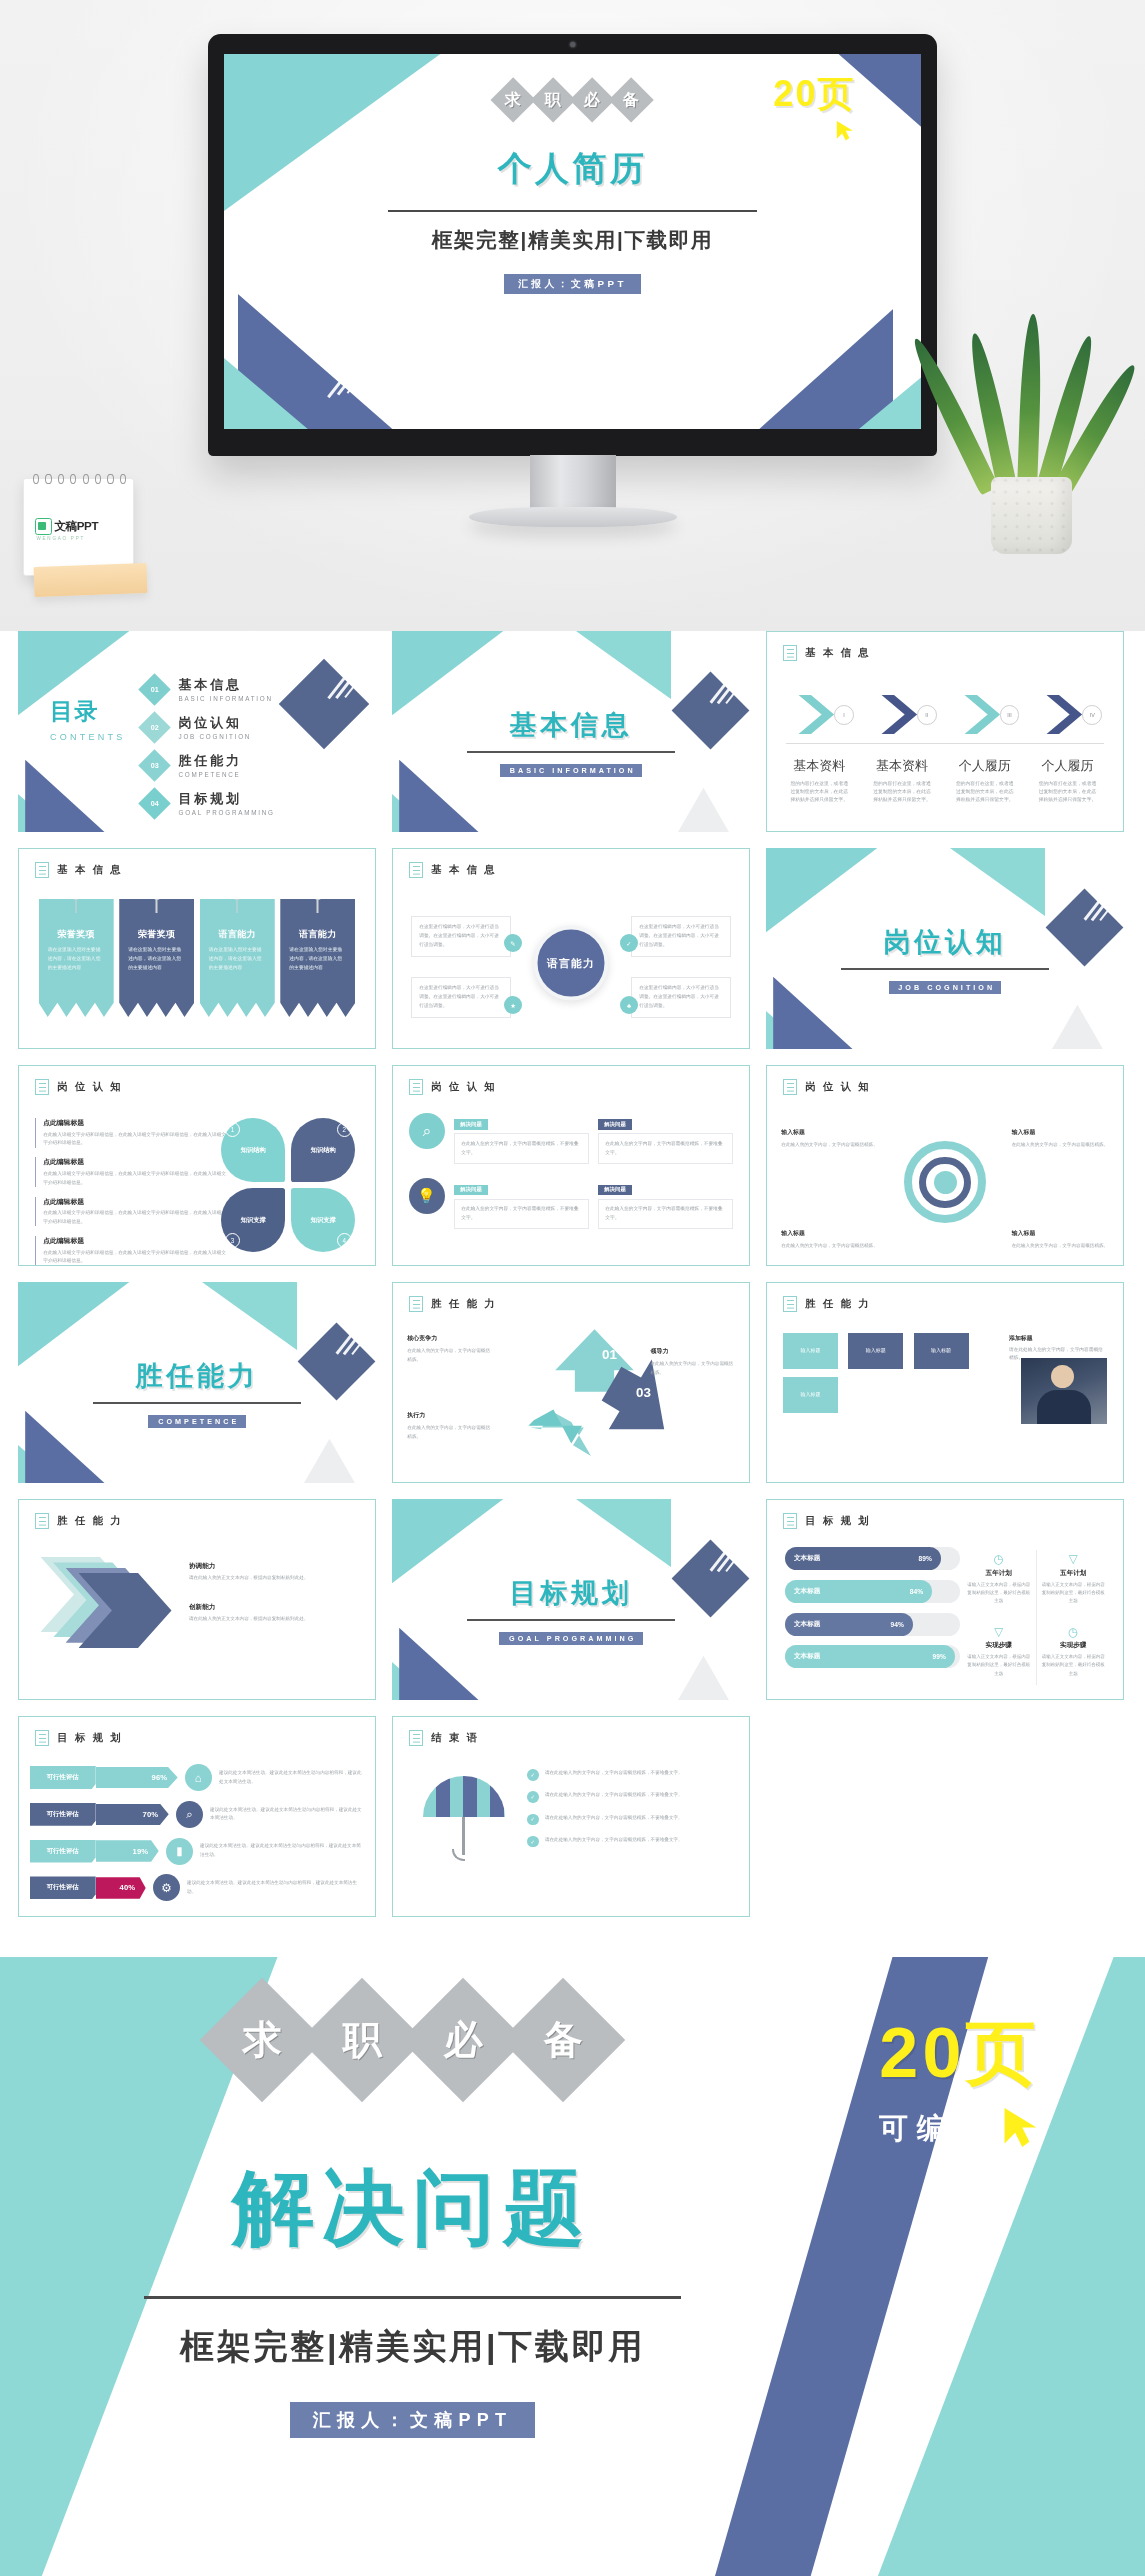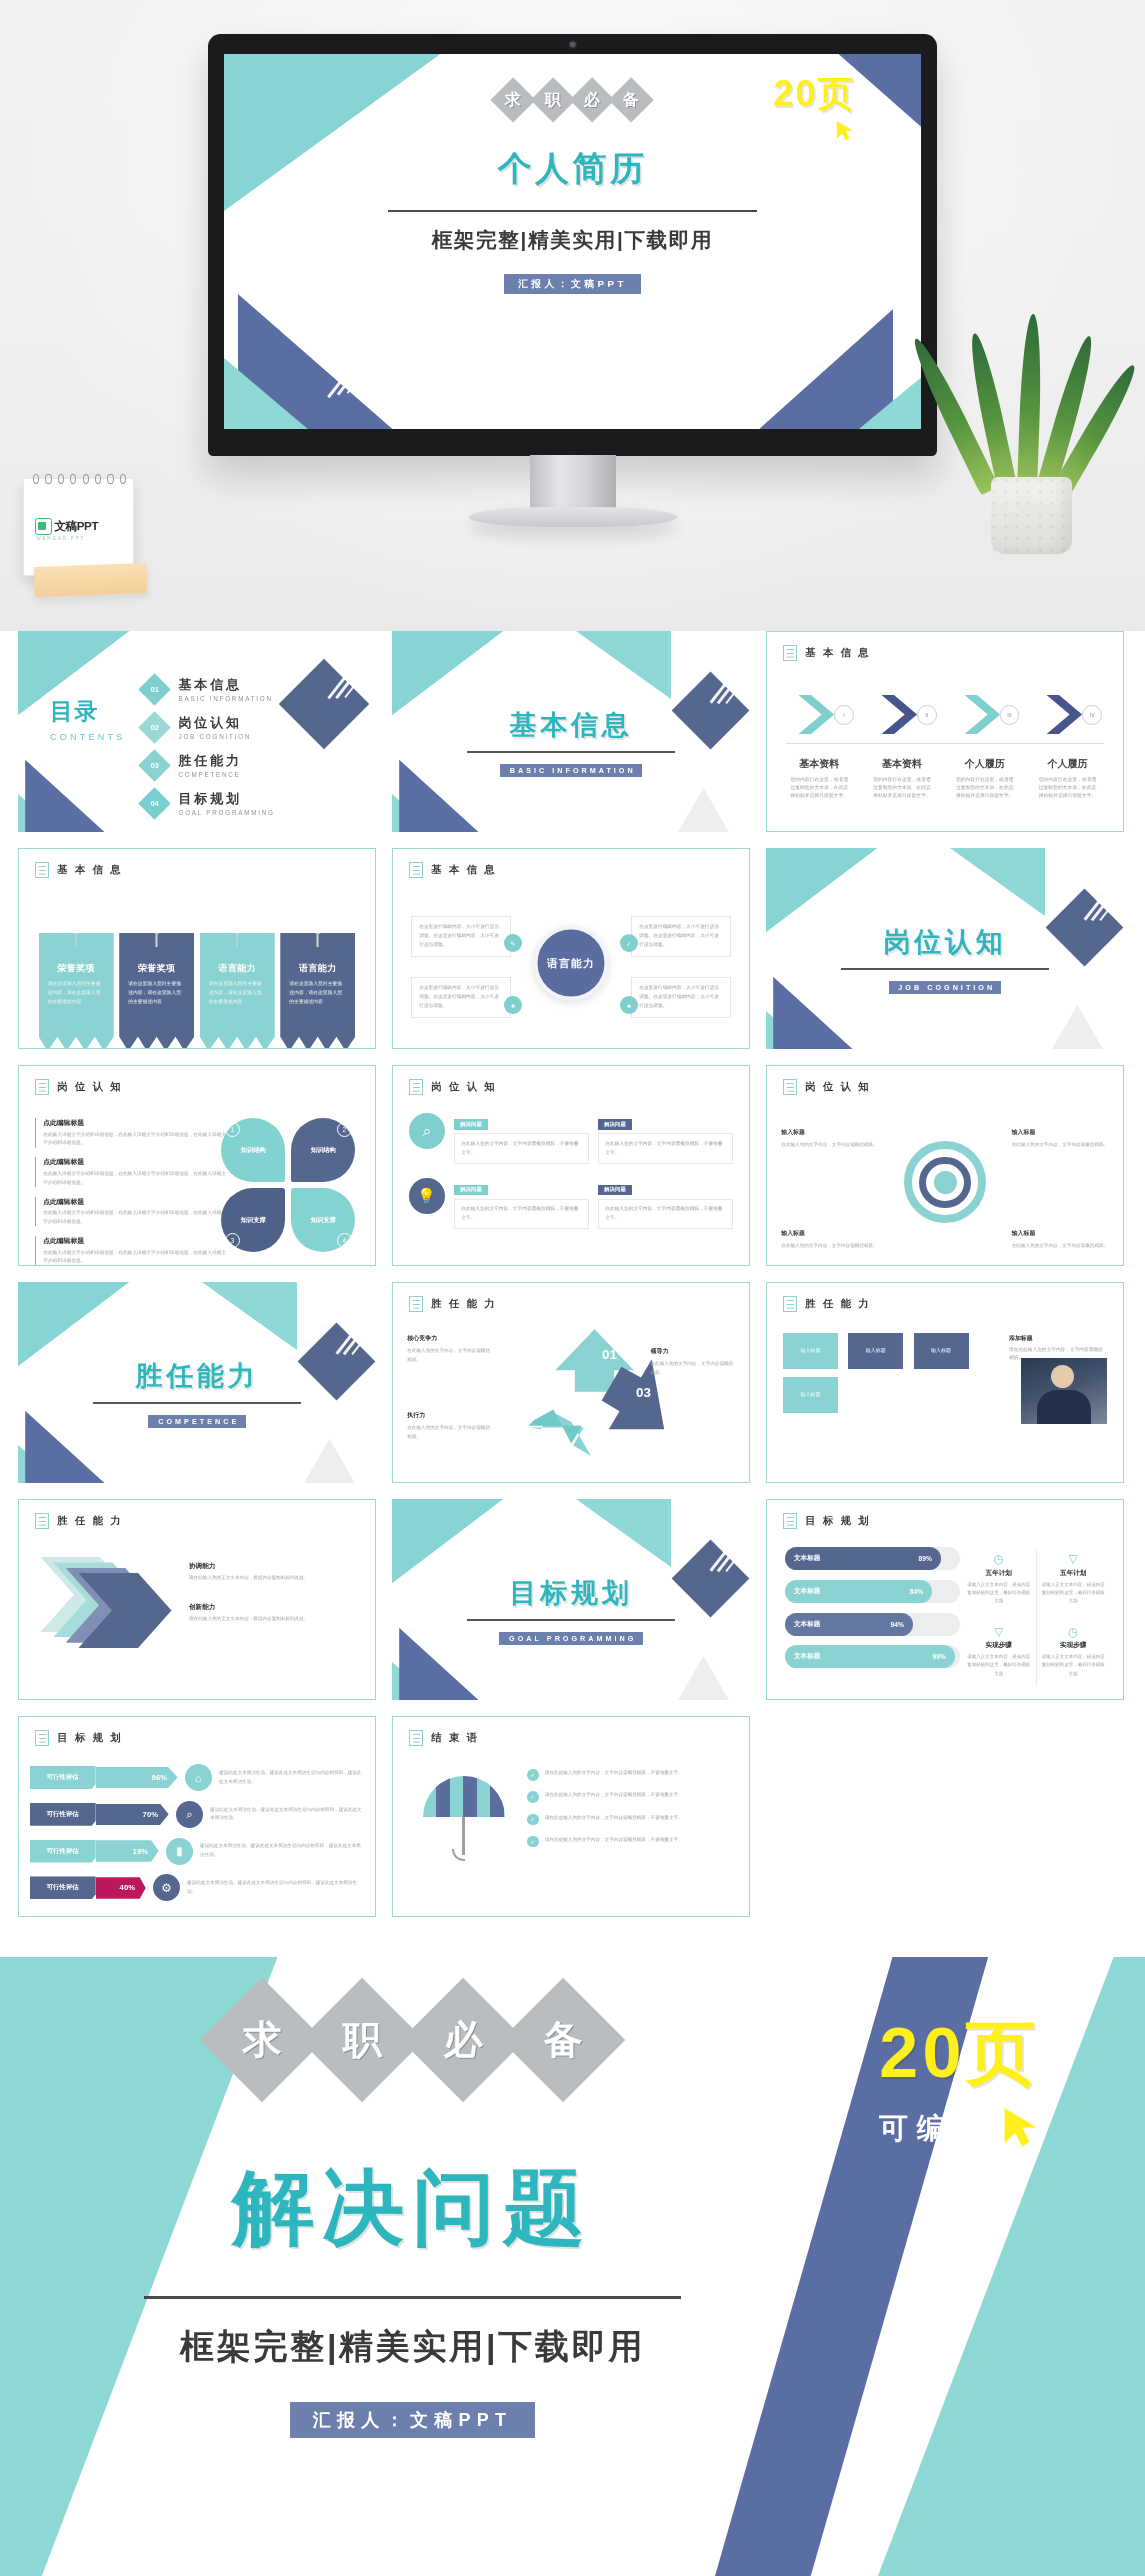--- a/index.html
+++ b/index.html
@@ -137,28 +137,28 @@
   .toc-tx .en{ font-size:6.3px; color:#8d9296; letter-spacing:.28em; margin-top:1.8px; }
 
   
   .fish{ position:absolute; left:12.5px; right:12.5px; top:48px; bottom:7.2px; }
   .fish-spine{ position:absolute; left:2%; right:2%; top:44%; height:0.9px; background:#ddd; }
   .fish-col{ position:absolute; top:0; width:24%; text-align:center; }
   .chev{ width:48px; height:43px; margin:12.5px auto 0; position:relative; }
   .chev-node{ position:absolute; left:39px; top:12.5px; width:19.7px;height:19.7px;border-radius:50%;
       background:#fff; border:0.9px solid #cfcfcf; font-size:5.4px; color:#8b8f93;
       display:flex; align-items:center; justify-content:center; }
-  .fish-h{ font-size:10px; font-weight:bold; color:#444; margin-top:21.5px; }
+  .fish-h{ font-size:13px; font-weight:normal; color:#444; margin-top:21.5px; }
   .fish-p{ font-size:4.8px; color:#9aa0a5; line-height:1.75; margin-top:4.5px; padding:0 9px; }
 
   
   .banners{ position:absolute; left:19.7px; right:19.7px; top:50px; display:flex;
       justify-content:space-between; }
   .banner{ width:75px; height:118px; position:relative;
-      clip-path:polygon(0 0,100% 0,100% 88%,87% 100%,75% 88%,62% 100%,50% 88%,37% 100%,25% 88%,12% 100%,0 88%);margin-top:34px; }
+      clip-path:polygon(0 0,100% 0,100% 88%,87% 100%,75% 88%,62% 100%,50% 88%,37% 100%,25% 88%,12% 100%,0 88%); }
   .banner .pin{ position:absolute; top:-8px; left:50%; transform:translateX(-50%);
       width:9px;height:9px;border-radius:50%;
       background:radial-gradient(circle at 35% 30%,#f4f4f4,#bfc3c6); }
   .banner .pin:after{ content:""; position:absolute; left:3.6px; top:8px; width:1.3px;height:14.3px;
       background:#cfd3d6; }
   .banner h4{ position:absolute; left:0; right:0; top:29px; text-align:center;
       font-size:9px; color:#fff; font-weight:bold; letter-spacing:.04em; }
   .banner p{ position:absolute; left:9px; right:9px; top:47px; font-size:4.8px;
       color:#f1f7f8; line-height:1.85; }
 

